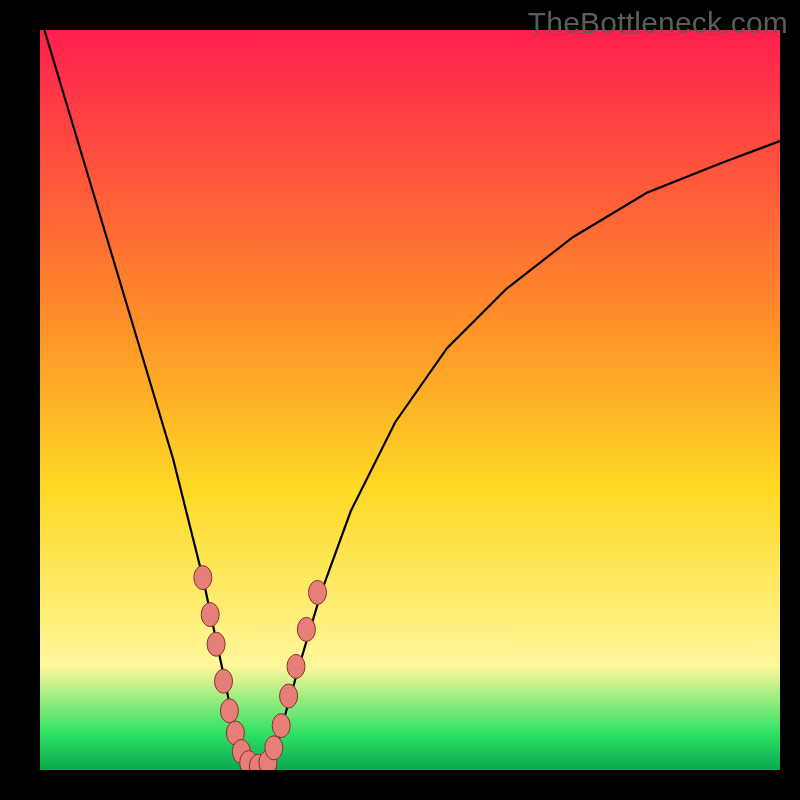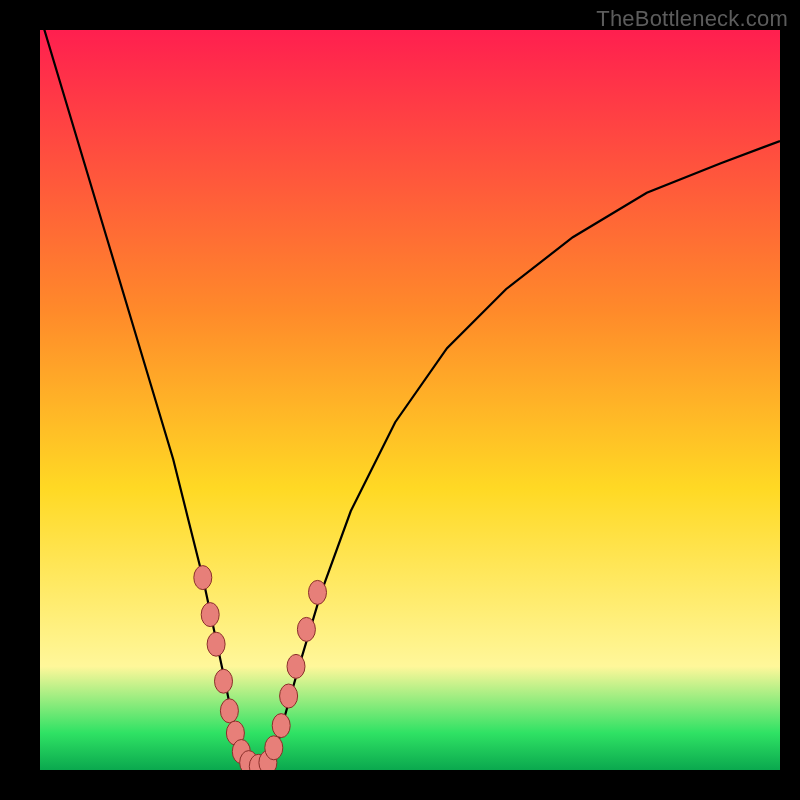--- a/index.html
+++ b/index.html
@@ -32,21 +32,21 @@
     left: 0;
     top: 0;
     width: 100%;
     height: 100%;
   }
   .watermark {
     position: absolute;
     top: 6px;
     right: 12px;
     color: #5c5c5c;
-    font-size: 22px;
+    font-size: 30px;
     font-weight: 500;
     letter-spacing: 0.2px;
   }
   svg.curve {
     position: absolute;
     left: 0;
     top: 0;
     width: 740px;
     height: 740px;
     overflow: visible;

